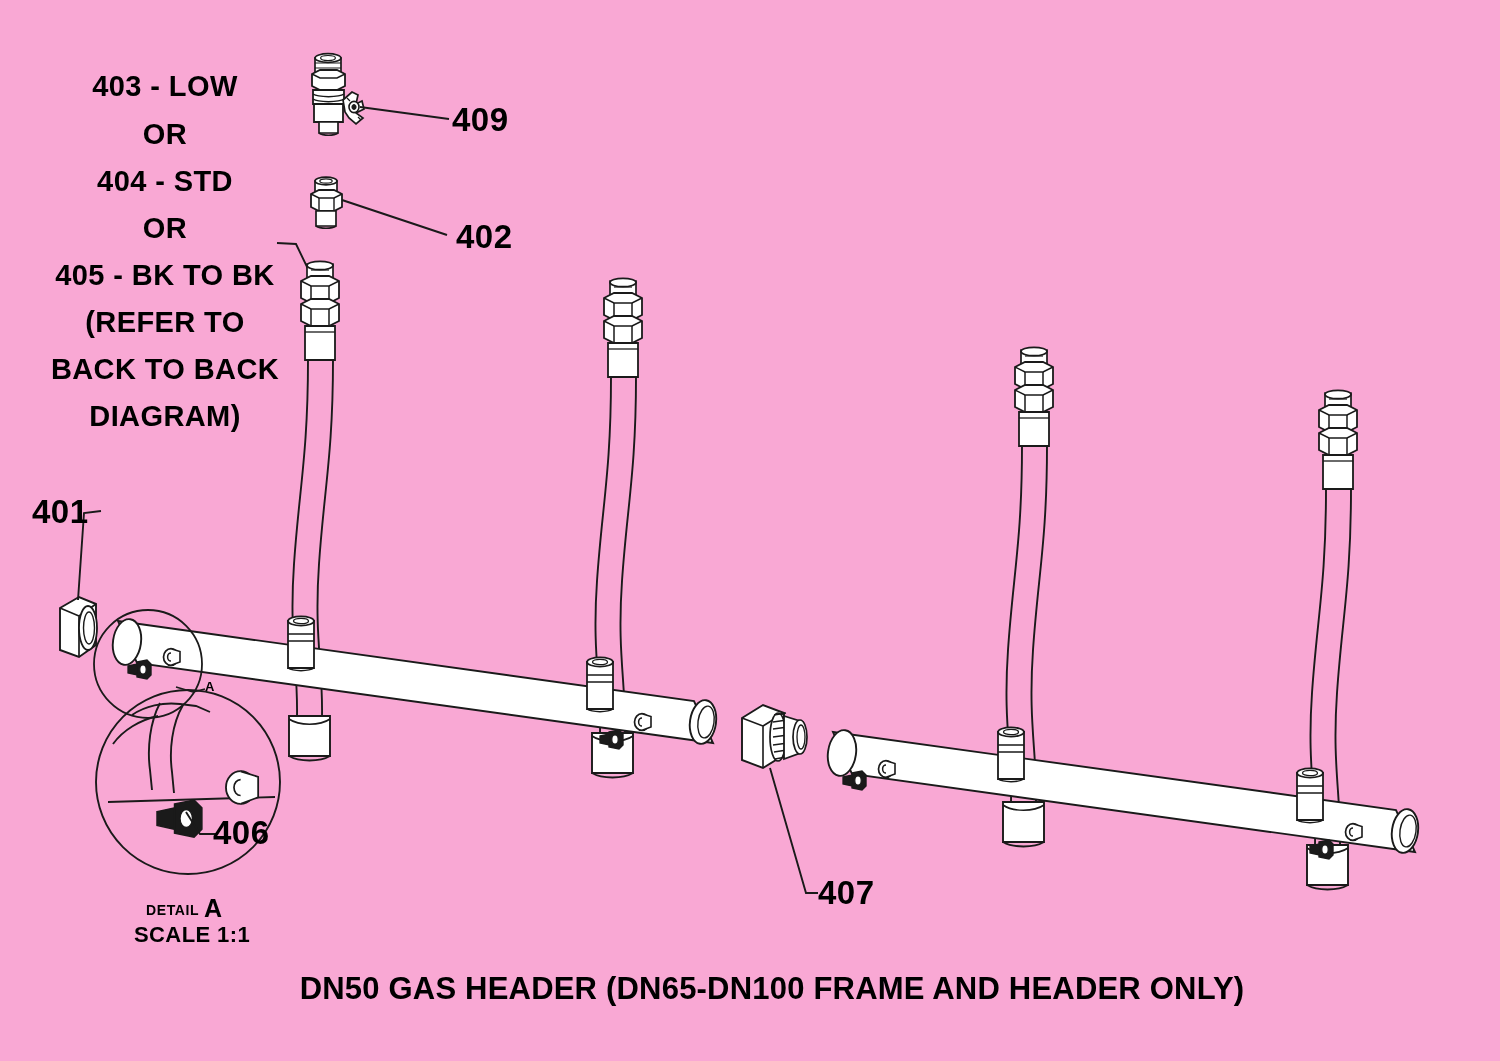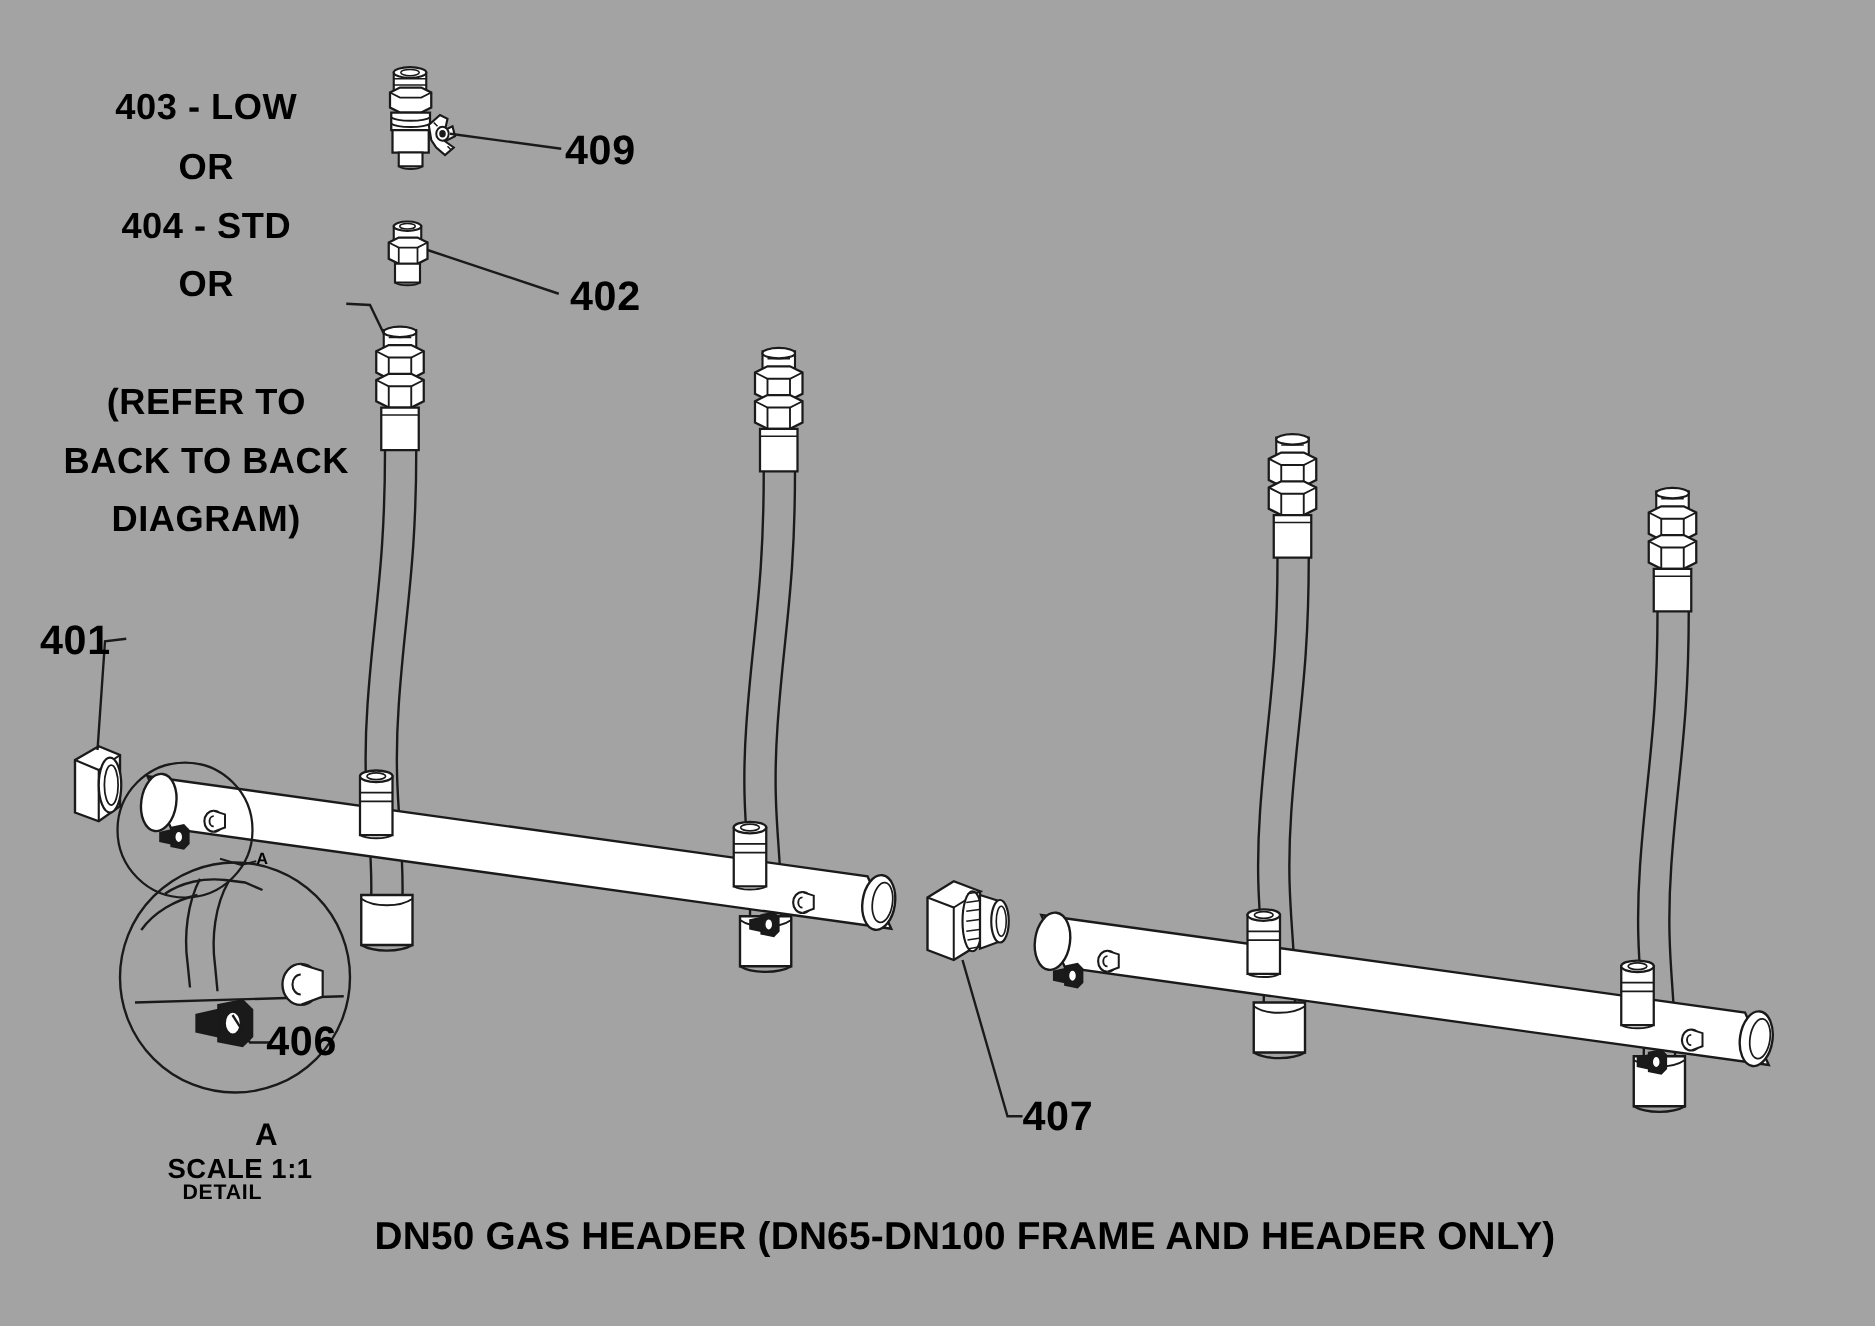--- a/index.html
+++ b/index.html
@@ -9,21 +9,21 @@
     background: #ffffff;
   }
   body {
     font-family: "Liberation Sans", sans-serif;
     color: #000000;
   }
   #sheet {
     position: relative;
     width: 1500px;
     height: 1061px;
-    background: #a3a3a3;
+    background: #f9a8d4;
     overflow: hidden;
   }
   #artwork {
     position: absolute;
     left: 0;
     top: 0;
     width: 1500px;
     height: 1061px;
   }
   .txt {
@@ -41,23 +41,22 @@
     width: 300px;
     left: 15px;
   }
   
   .callout {
     font-size: 33px;
     letter-spacing: 0.5px;
   }
   
   .detail-word {
-    font-size: 17px;
+    font-size: 14px;
     letter-spacing: 0.6px;
-    margin-top: 42px;
   }
   .detail-letter {
     font-size: 25px;
   }
   .detail-scale {
     font-size: 22px;
     letter-spacing: 0.4px;
   }
   .detail-tag {
     font-size: 13px;
@@ -279,20 +278,21 @@
       <use href="#plugscrew" x="843" y="771"></use>
       <use href="#sidesocket" x="1345" y="823"></use>
       <use href="#plugscrew" x="1310" y="840"></use>
     </g>
   </svg>
 
   <div class="txt opt" style="top:72px;">403 - LOW</div>
   <div class="txt opt" style="top:120px;">OR</div>
   <div class="txt opt" style="top:167px;">404 - STD</div>
   <div class="txt opt" style="top:214px;">OR</div>
+  <div class="txt opt" style="top:261px;">405 - BK TO BK</div>
   <div class="txt opt" style="top:308px;">(REFER TO</div>
   <div class="txt opt" style="top:402px;">DIAGRAM)</div>
   <div class="txt opt" style="top:355px;">BACK TO BACK</div>
 
   <div class="txt callout" style="left:452px; top:103px;">409</div>
   <div class="txt callout" style="left:456px; top:220px;">402</div>
   <div class="txt callout" style="left:32px;  top:495px;">401</div>
   <div class="txt callout" style="left:213px; top:816px;">406</div>
   <div class="txt callout" style="left:818px; top:876px;">407</div>
 

